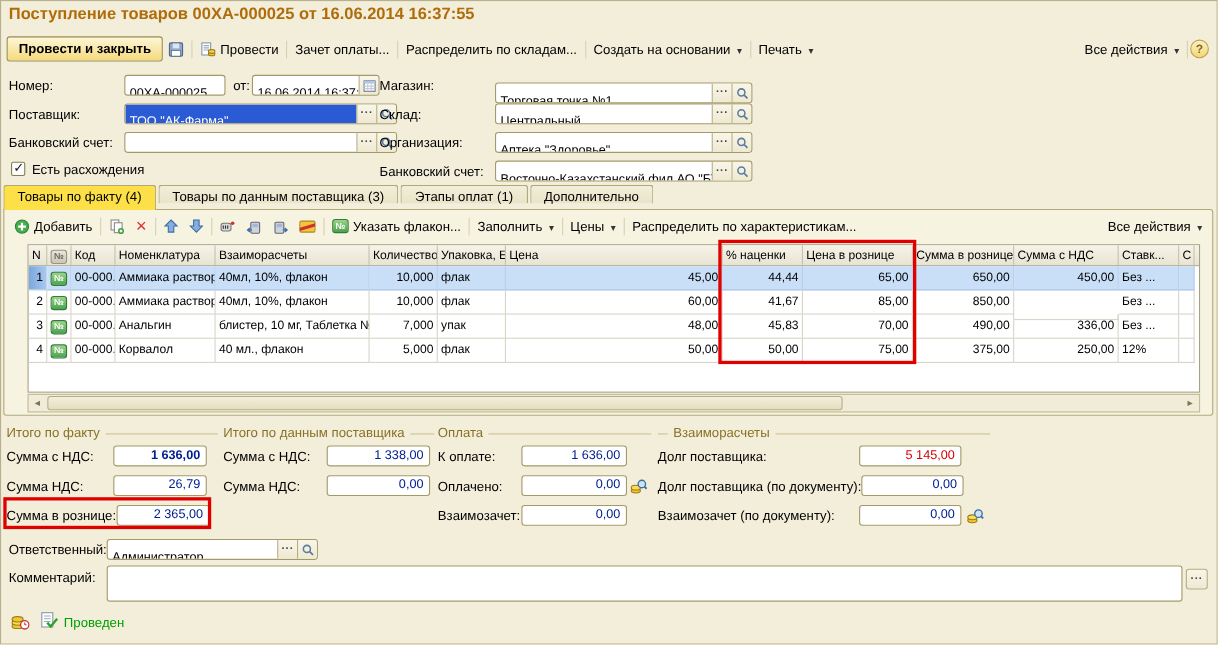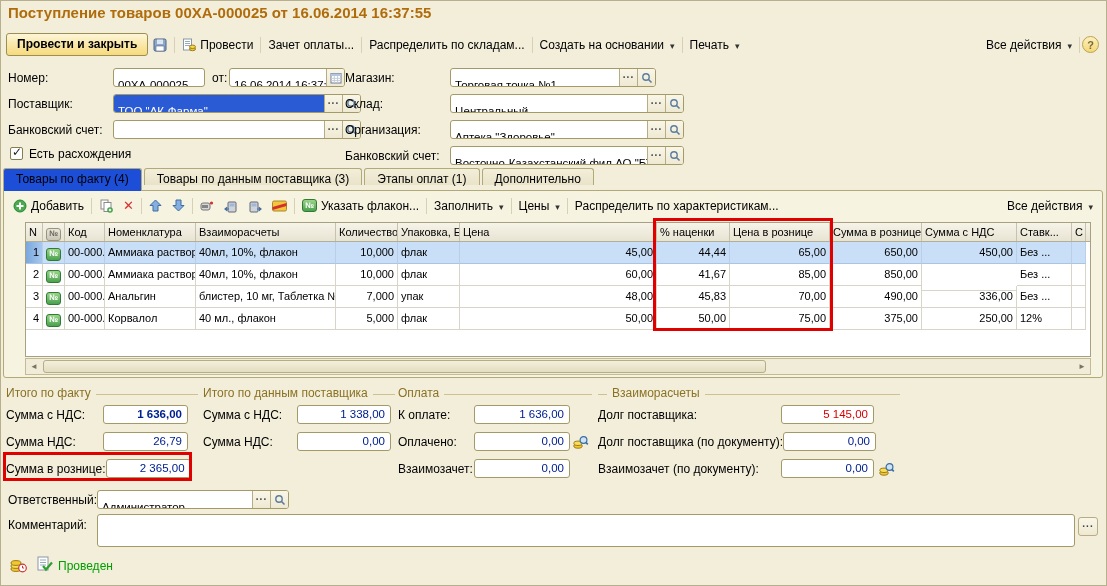--- a/index.html
+++ b/index.html
@@ -34,21 +34,21 @@
           border-left:1px solid #b6ad85; background:linear-gradient(#f9f6e8,#efe9d2); color:#444; }
   .fbtn.ellipsis::after { content:"..."; font-size:10px; font-weight:bold; position:relative; top:-3px; letter-spacing:1px; }
   .cb { position:absolute; left:10px; top:147px; width:13px; height:13px; background:#fff;
         border:1px solid #857d52; border-radius:2px; }
   .cb::after { content:"✓"; position:absolute; left:1px; top:-3px; font-size:12px; font-weight:bold; color:#1a1a1a; }
 
   
   .tabs { position:absolute; left:3px; top:168px; display:flex; gap:2px; }
   .tab { height:17px; padding:3px 12px 0; border:1px solid #b2a97b; border-bottom:none; border-radius:3px 3px 0 0;
          background:linear-gradient(#f3eed9,#e9e3c9); font-size:12px; white-space:nowrap; }
-  .tab.active { background:#1d4ed8; height:23px; position:relative; z-index:3; }
+  .tab.active { background:#fde047; height:23px; position:relative; z-index:3; }
   .panel { position:absolute; left:3px; top:190px; width:1100px; height:188px; border:1px solid #b2a97b;
            border-radius:0 3px 3px 3px; background:#f7f3e1; z-index:1; }
   .ptoolbar { position:absolute; left:4px; top:1px; right:4px; height:27px; display:flex; align-items:center; font-size:12px; }
 
   
   .grid { position:absolute; left:21px; top:31px; width:1066px; height:135px; background:#fff;
           border:1px solid #a8a083; overflow:hidden; }
   .thead { display:flex; height:19px; background:linear-gradient(#f6f3e8,#e8e4d3); border-bottom:1px solid #b3ae98; }
   .th { padding:3px 3px 0; border-right:1px solid #c6c2af; font-size:11px; white-space:nowrap; overflow:hidden; flex:none; }
   .tr { display:flex; height:22px; }
@@ -190,21 +190,21 @@
           <circle cx="5" cy="5" r="3.2" fill="none" stroke="#5b7c9e" stroke-width="1.4"></circle>
           <line x1="7.5" y1="7.5" x2="10.5" y2="10.5" stroke="#5b7c9e" stroke-width="1.6"></line>
         </svg>
       </span>
   </div>
 
   <div class="cb"></div>
   <div class="lab abs" style="left:29px;top:147px">Есть расхождения</div>
 
   <div class="lab abs" style="left:345px;top:71px">Магазин:</div>
-  <div class="fieldbox" style="left:450px;top:68px;width:206px">
+  <div class="fieldbox" style="left:450px;top:75px;width:234px">
     <span class="val">Торговая точка №1</span>
     <span class="fbtn ellipsis"></span>
     <span class="fbtn">
         <svg width="12" height="12" viewBox="0 0 12 12">
           <circle cx="5" cy="5" r="3.2" fill="none" stroke="#5b7c9e" stroke-width="1.4"></circle>
           <line x1="7.5" y1="7.5" x2="10.5" y2="10.5" stroke="#5b7c9e" stroke-width="1.6"></line>
         </svg>
       </span>
   </div>
   <div class="lab abs" style="left:345px;top:97px">Склад:</div>

